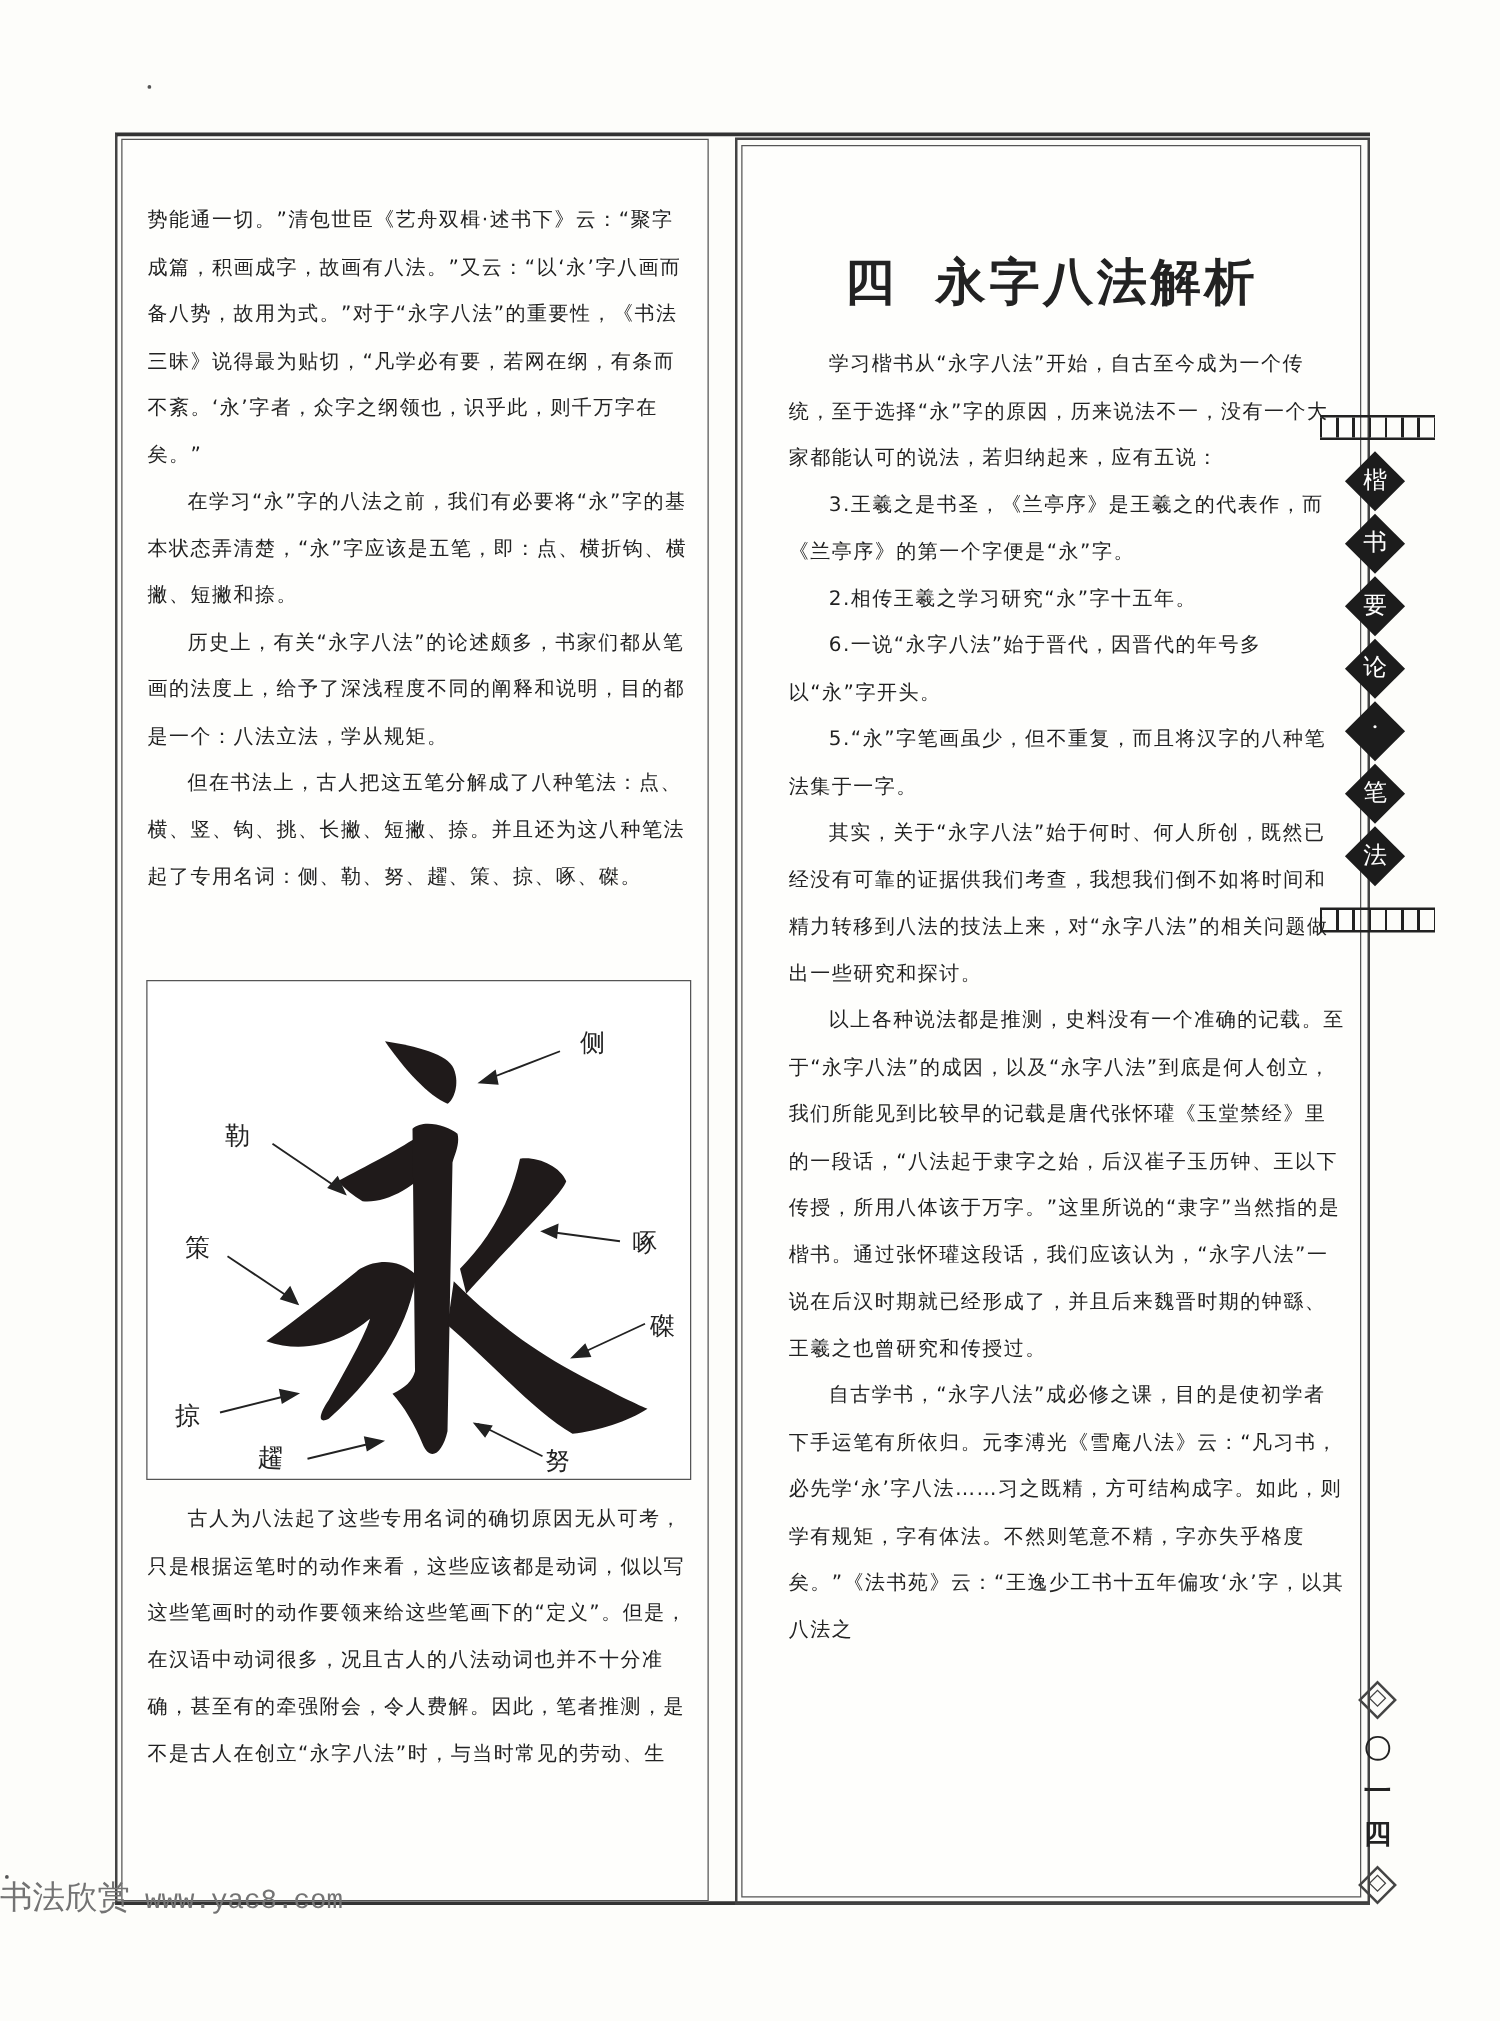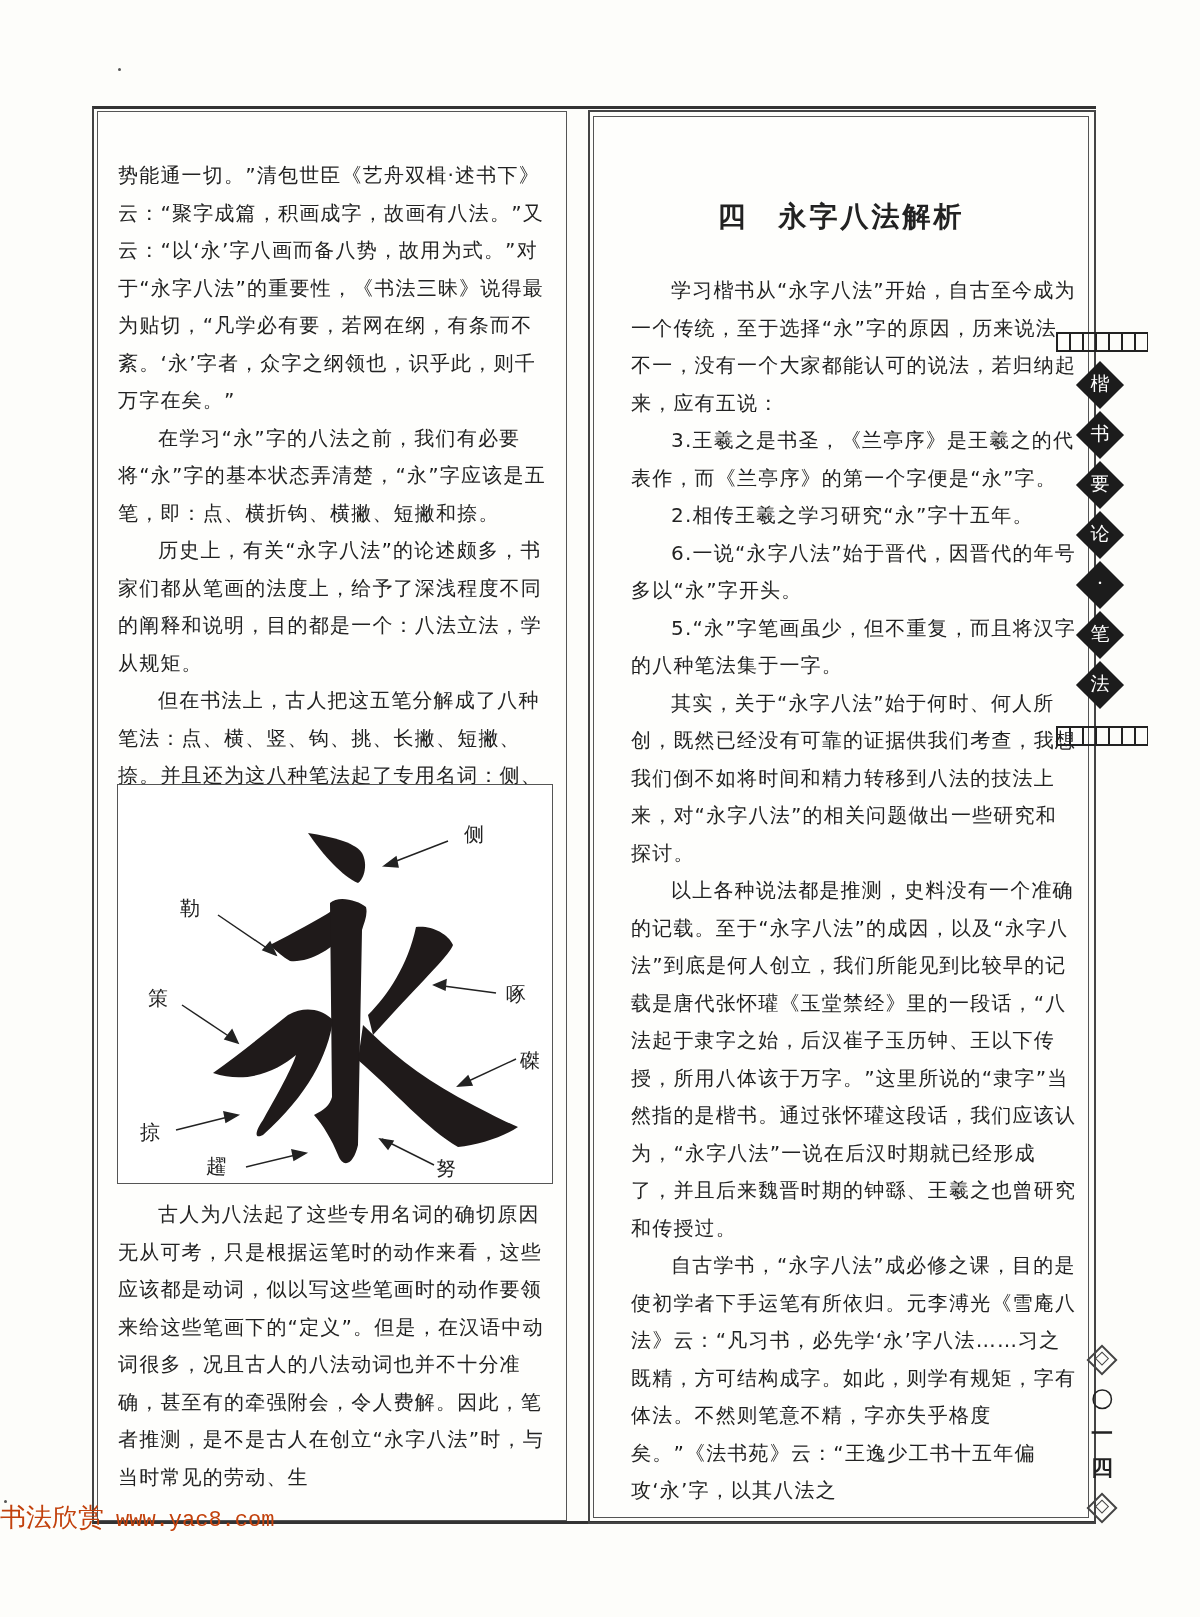--- a/index.html
+++ b/index.html
@@ -19,38 +19,38 @@
     position: absolute; box-sizing: border-box;
     border: 1.5px solid #555;
     background: #fefefc;
   }
   .left-col { left: 97px; top: 111px; width: 470px; height: 1410px; }
   .right-col { left: 593px; top: 116px; width: 496px; height: 1402px; }
   .right-outer {
     position: absolute; left: 588px; top: 110px; width: 508px; height: 1414px;
     border: 2px solid #444; box-sizing: border-box;
   }
-  .text-block { position: absolute; font-size: 20px; line-height: 37.5px; letter-spacing: 1.2px; }
+  .text-block { position: absolute; font-size: 16px; line-height: 37.5px; letter-spacing: 1.2px; }
   .text-block p { margin: 0; }
   .indent { text-indent: 2em; }
   .left-text { left: 118px; top: 157px; width: 434px; }
   .left-text-2 { left: 118px; top: 1196px; width: 434px; }
   .right-text { left: 631px; top: 272px; width: 446px; }
   .title {
     position: absolute; left: 593px; top: 198px; width: 496px; text-align: center;
-    font-size: 28px; font-weight: bold; letter-spacing: 3px;
+    font-size: 40px; font-weight: bold; letter-spacing: 3px;
   }
   .title .num { margin-right: 30px; }
   .figure {
     position: absolute; left: 117px; top: 784px; width: 436px; height: 400px;
     border: 1.5px solid #555; box-sizing: border-box; background: #fff;
   }
   .fig-label { position: absolute; font-size: 20px; }
   .watermark {
-    position: absolute; left: 0; top: 1500px; color: #c2410c;
+    position: absolute; left: 0; top: 1500px; color: #737373;
     font-size: 26px; font-family: "Liberation Serif", "DejaVu Serif", serif;
   }
   .watermark .url { font-family: "Liberation Mono", "DejaVu Sans Mono", monospace; font-size: 22px; margin-left: 12px; }
   .side { position: absolute; left: 1056px; top: 332px; width: 100px; }
   .meander {
     width: 92px; height: 20px; margin-left: 0;
     background:
       repeating-linear-gradient(90deg, #222 0 2px, transparent 2px 13px);
     border-top: 2px solid #222; border-bottom: 2px solid #222;
     box-sizing: border-box; position: relative;

